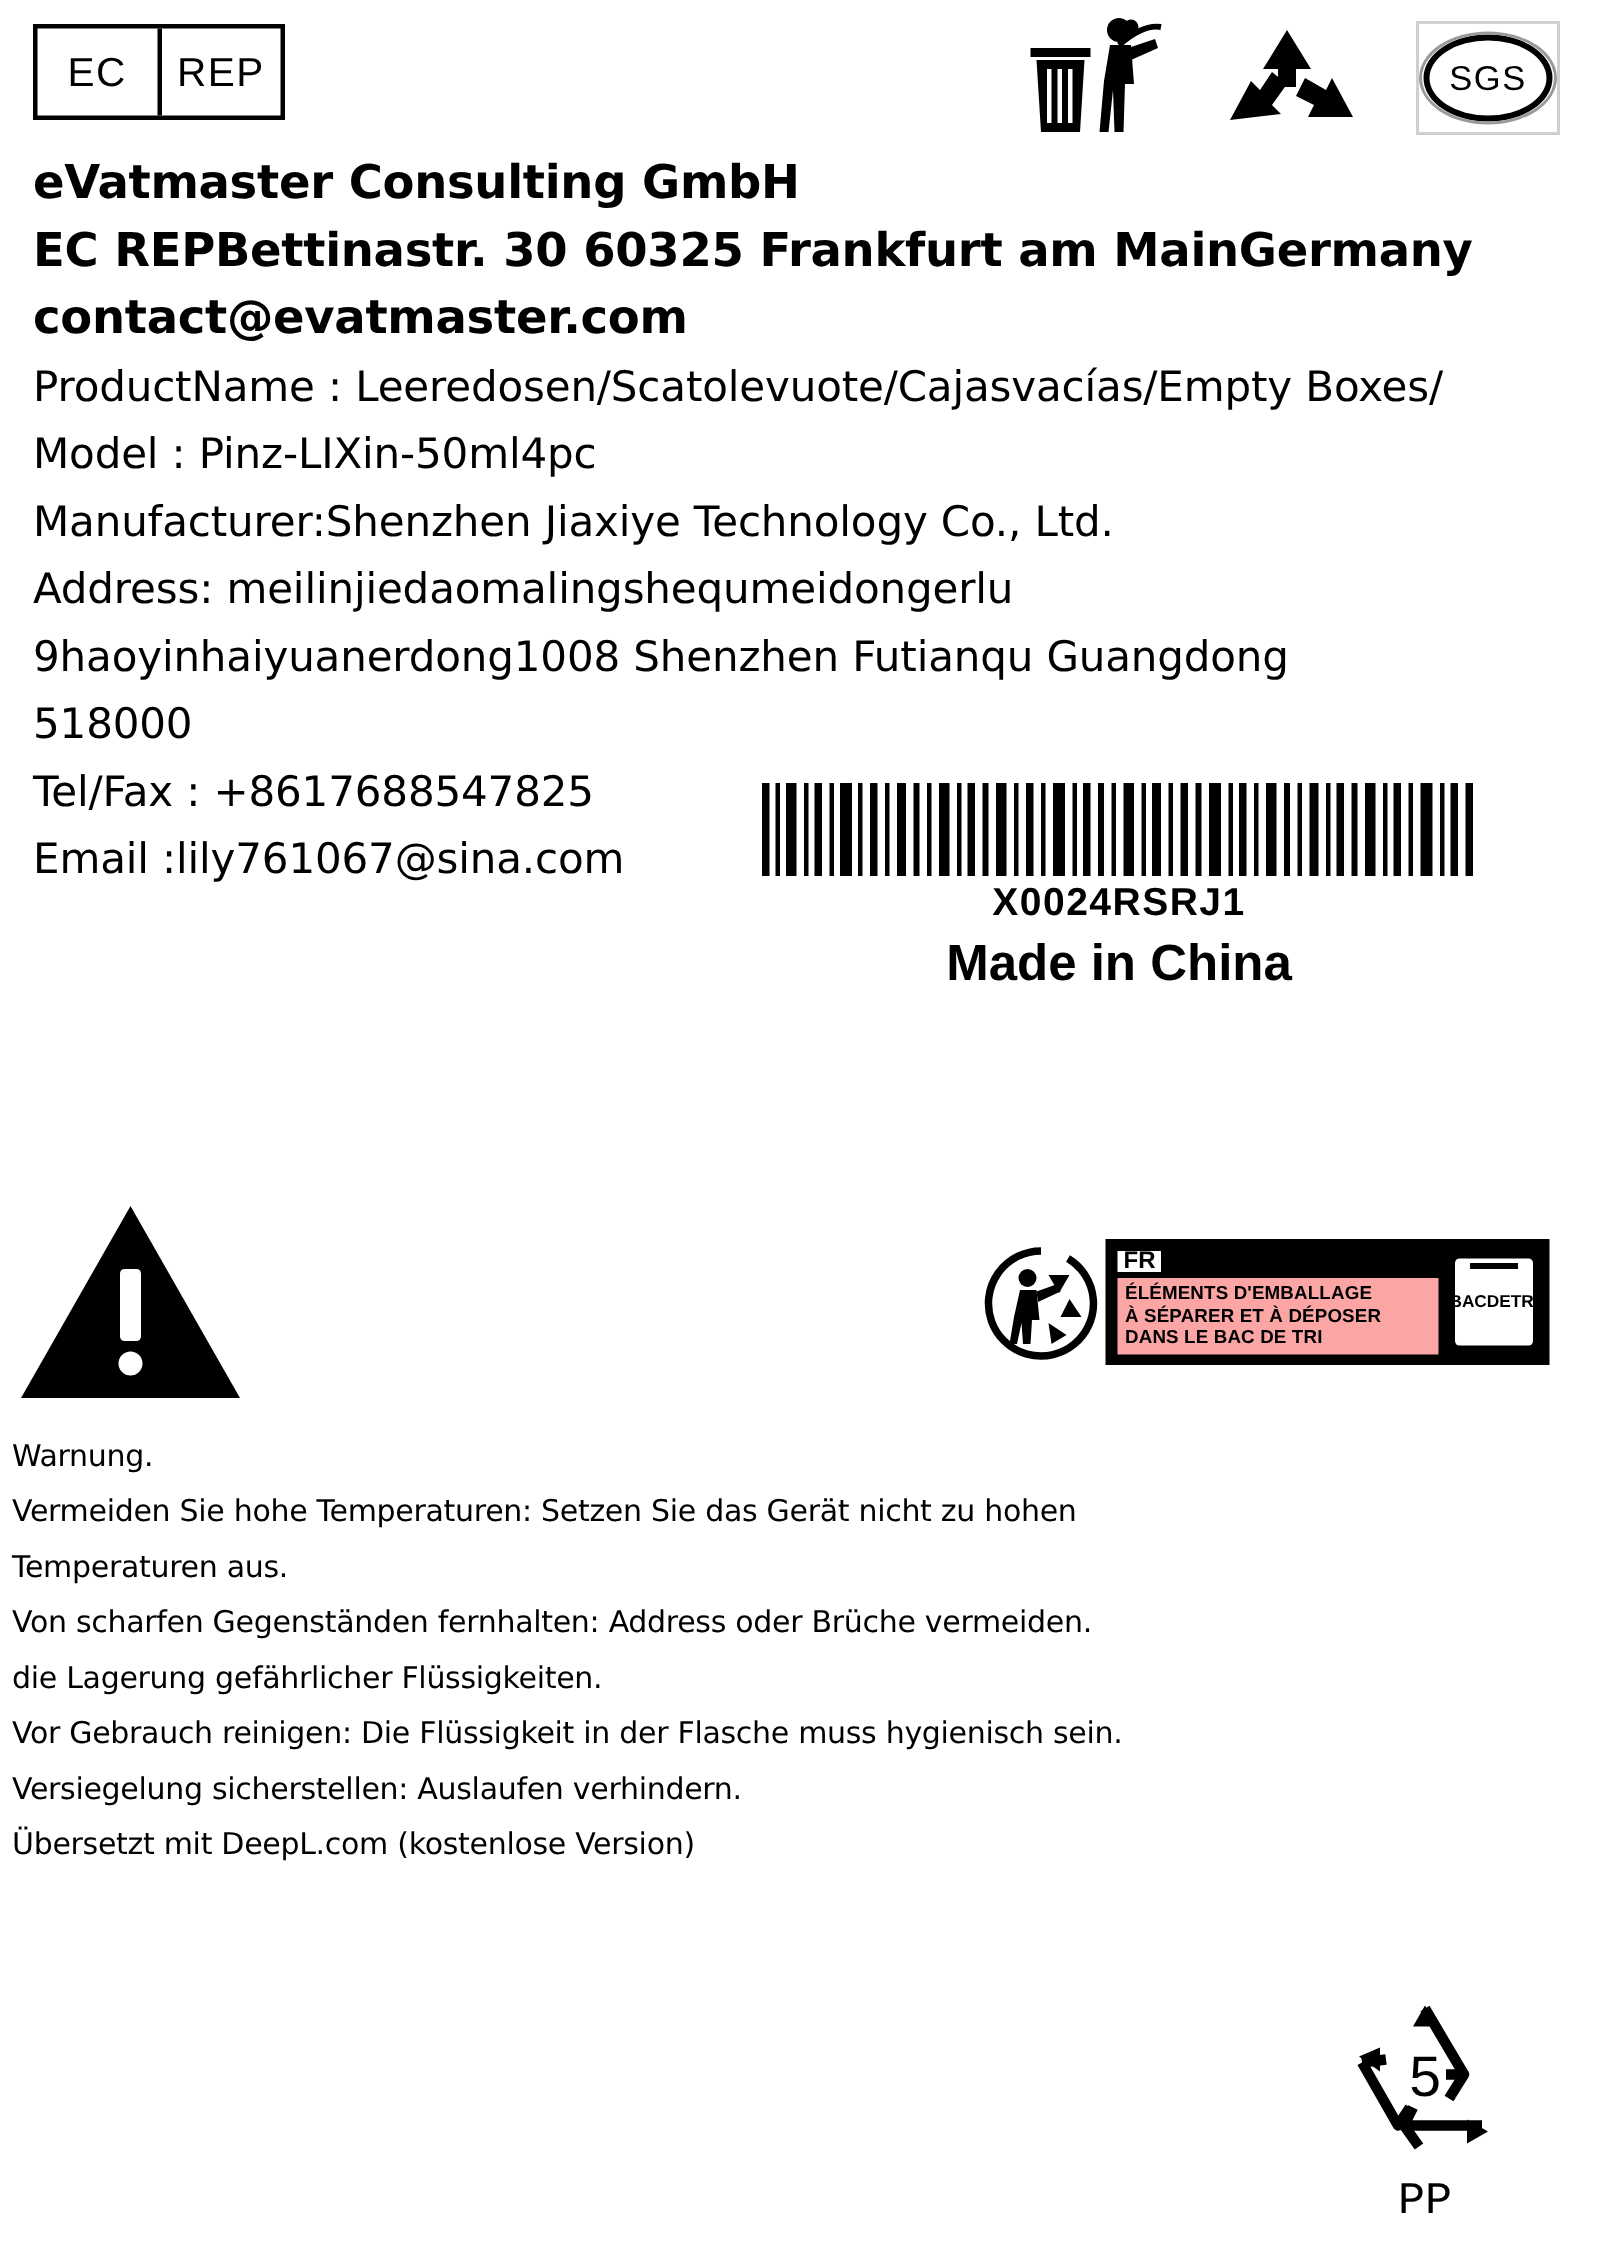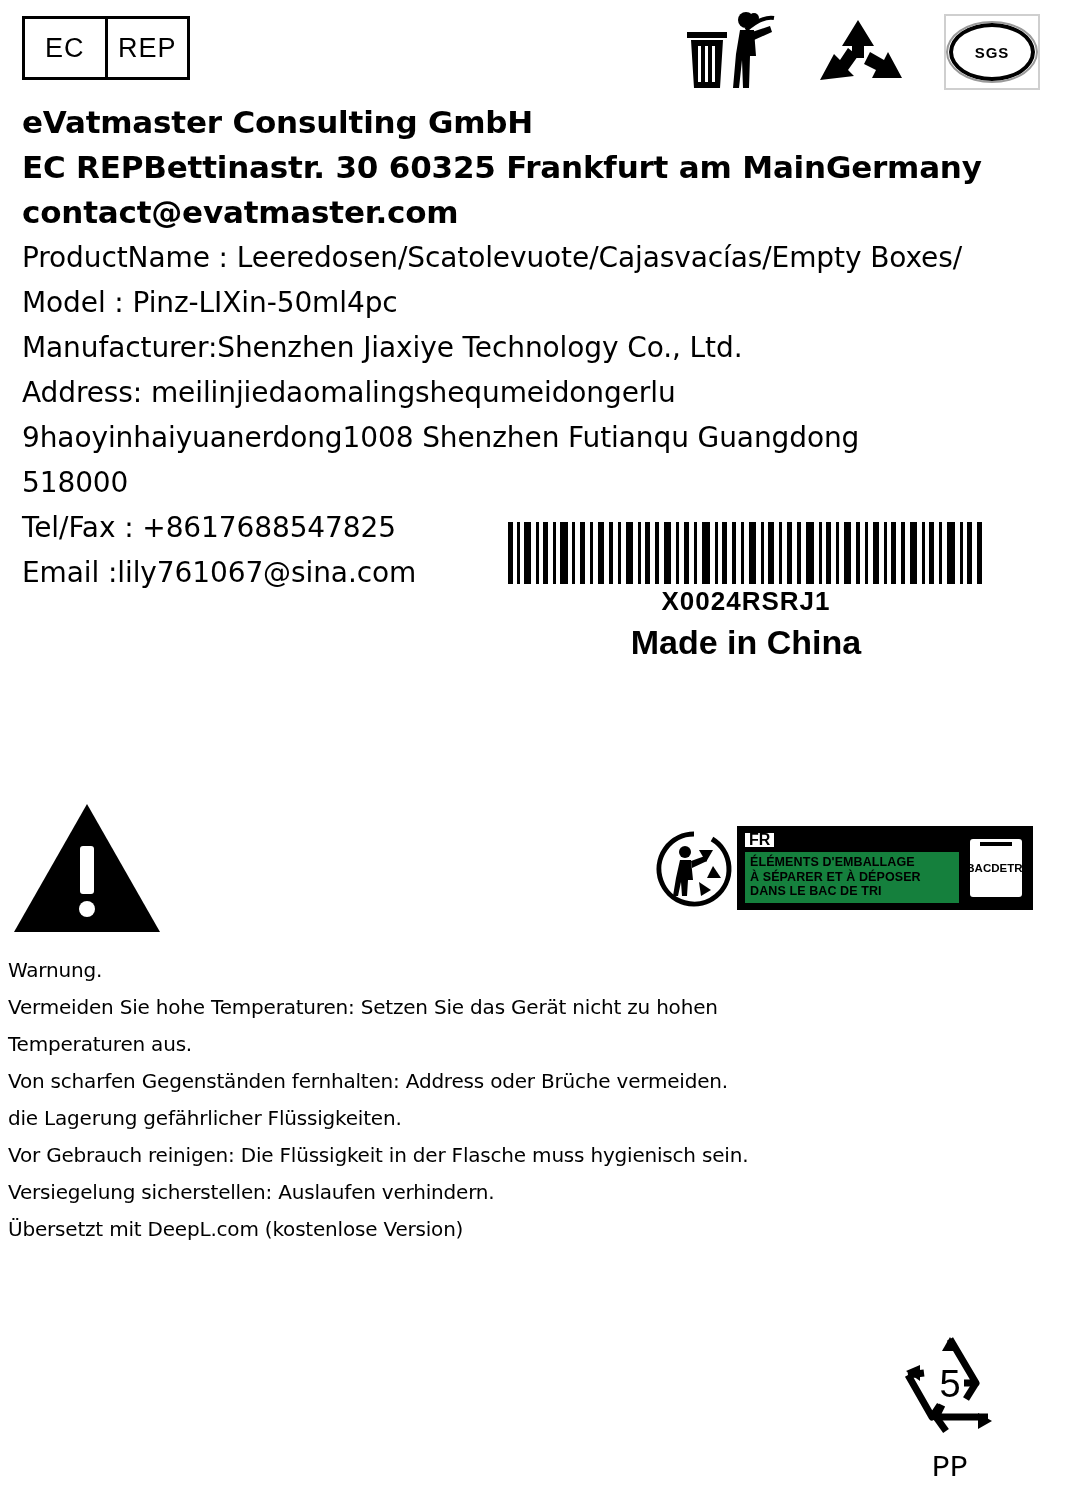--- a/index.html
+++ b/index.html
@@ -84,22 +84,22 @@
     justify-content: center;
   }
   .sgs-oval {
     width: 78px;
     height: 50px;
     border: 4px solid #000;
     border-radius: 50%;
     display: flex;
     align-items: center;
     justify-content: center;
-    font-size: 15px;
-    font-weight: bold;
+    font-size: 23px;
+    font-weight: normal;
     letter-spacing: 1px;
     font-family: "Liberation Sans", sans-serif;
     position: relative;
   }
   .sgs-oval::after {
     content: "";
     position: absolute;
     left: -7px;
     top: -6px;
     right: -7px;
@@ -200,21 +200,21 @@
     display: inline-block;
     background: #fff;
     color: #000;
     font-size: 16px;
     font-weight: bold;
     padding: 0px 4px;
     line-height: 14px;
     font-family: "Liberation Sans", sans-serif;
   }
   .fr-lines {
-    background: #15803d;
+    background: #fca5a5;
     margin-top: 3px;
     padding: 3px 5px 4px 5px;
   }
   .fr-lines div {
     font-size: 12.5px;
     line-height: 14.5px;
     color: #000;
     font-weight: bold;
     letter-spacing: 0.1px;
     font-family: "Liberation Sans", sans-serif;

